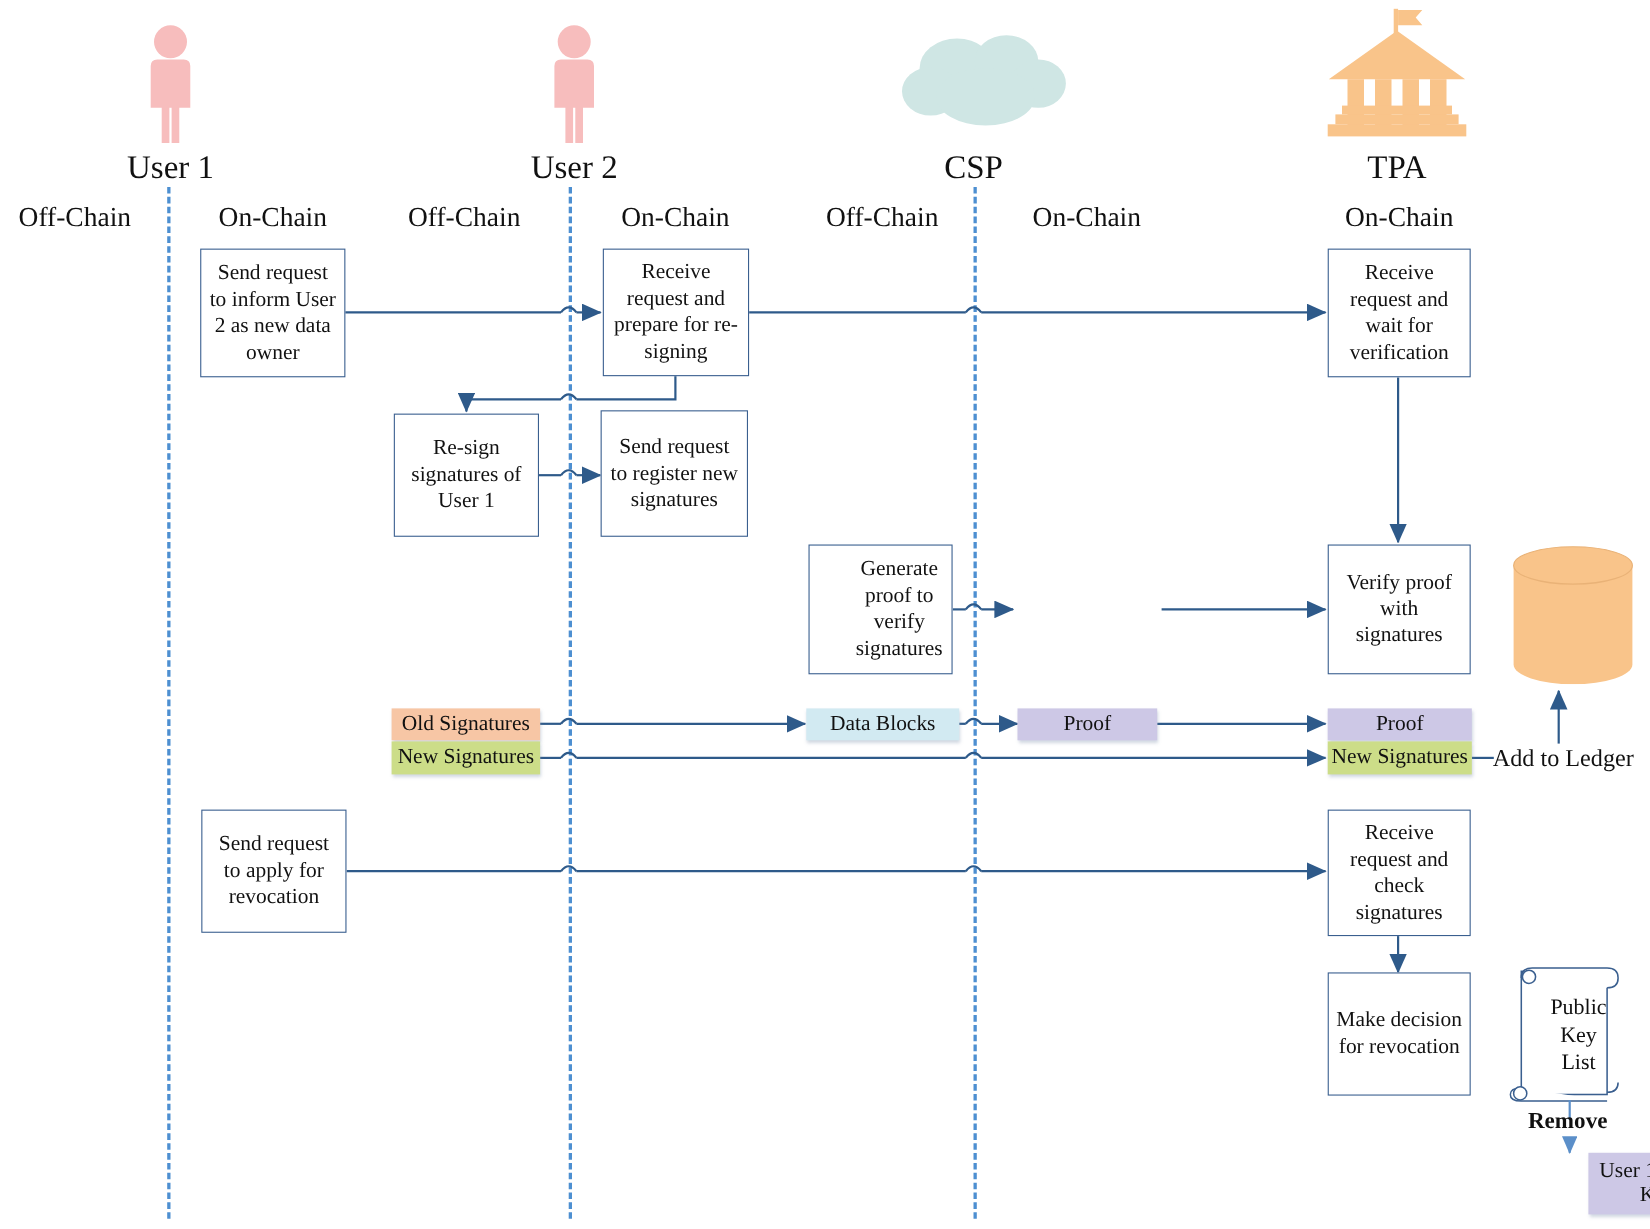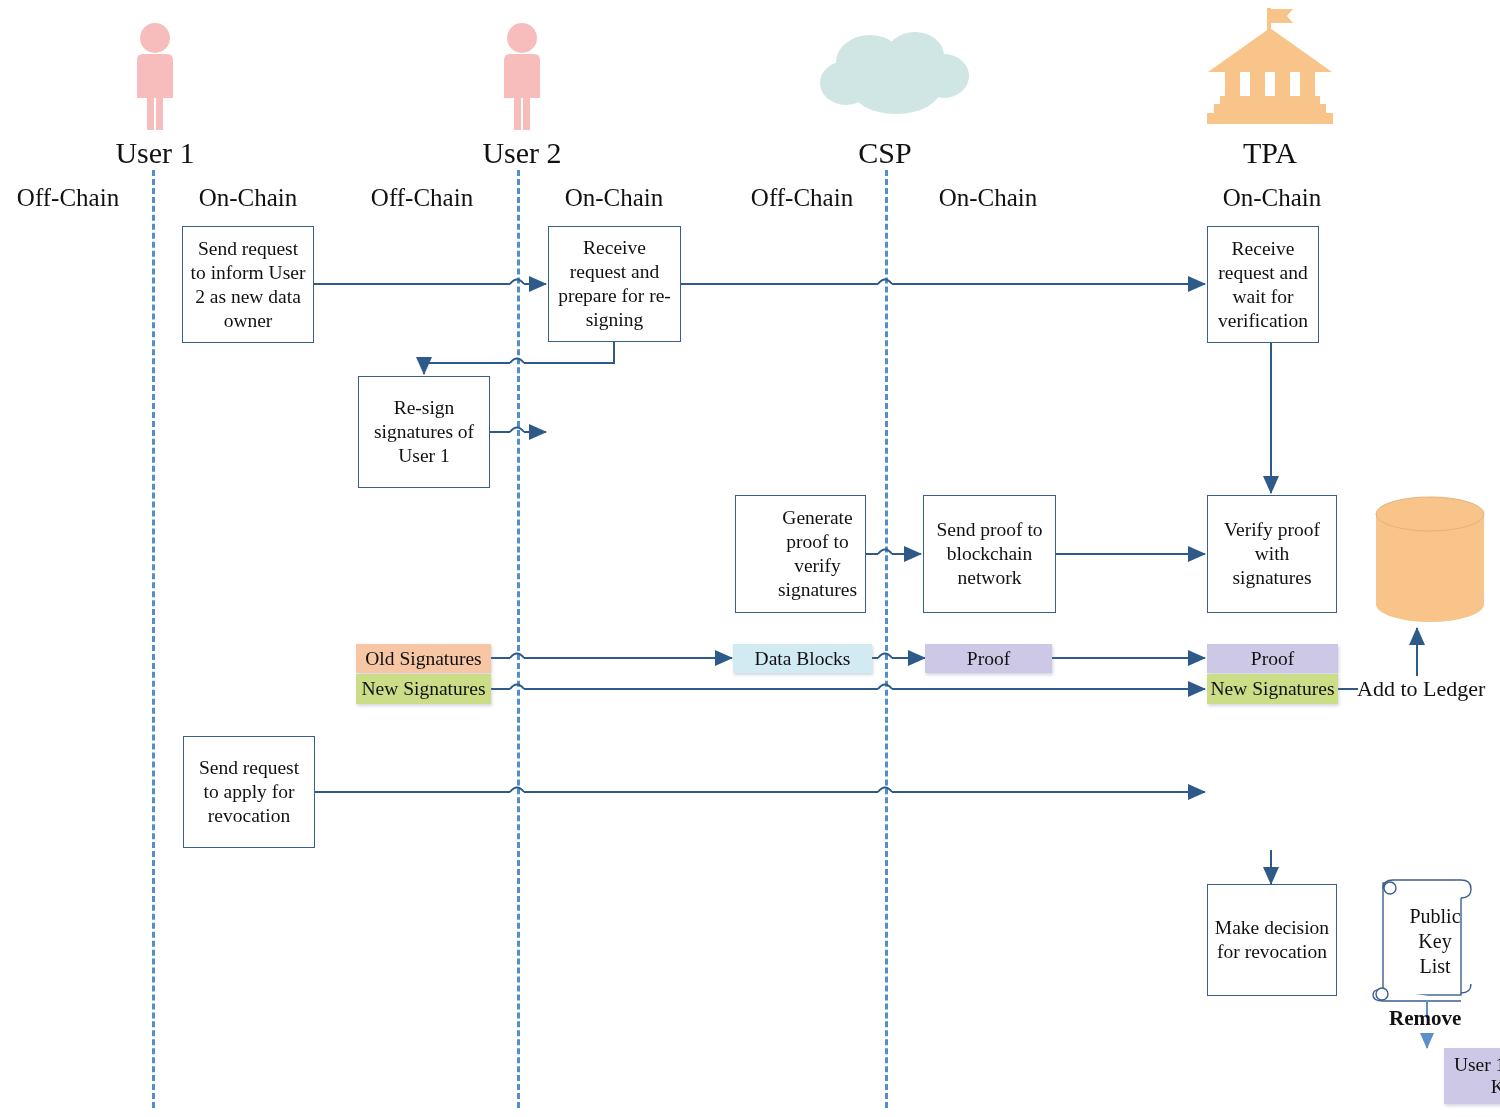--- a/index.html
+++ b/index.html
@@ -210,25 +210,26 @@
 
     <g stroke="#5b8fc9" stroke-width="2" fill="none">
       <path d="M1427,1000 L1427,1018"></path>
       <path d="M1427,1035 L1427,1048" marker-end="url(#ah-sm)"></path>
     </g>
   </svg>
 
   <div class="pbox" style="left:182px;top:226px;width:132px;height:117px;text-align:center;">Send request to inform User 2 as new data owner</div>
   <div class="pbox" style="left:548px;top:226px;width:133px;height:116px;">Receive request and prepare for re-signing</div>
   <div class="pbox" style="left:358px;top:376px;width:132px;height:112px;">Re-sign signatures of User 1</div>
-  <div class="pbox" style="left:1207px;top:226px;width:112px;height:117px;">Receive request and wait for verification</div>
+  <div class="pbox" style="left:546px;top:373px;width:134px;height:115px;">Send request to register new signatures</div>
+  <div class="pbox" style="left:1207px;top:226px;width:130px;height:117px;">Receive request and wait for verification</div>
   <div class="pbox" style="left:735px;top:495px;width:131px;height:118px;padding-left:40px;">Generate proof to verify signatures</div>
-  <div class="pbox" style="left:923px;top:495px;width:133px;height:118px;">Send proof to blockchain network</div>
   <div class="pbox" style="left:1207px;top:495px;width:130px;height:118px;">Verify proof with signatures</div>
   <div class="pbox" style="left:183px;top:736px;width:132px;height:112px;">Send request to apply for revocation</div>
+  <div class="pbox" style="left:1207px;top:736px;width:130px;height:115px;">Receive request and check signatures</div>
   <div class="pbox" style="left:1207px;top:884px;width:130px;height:112px;">Make decision for revocation</div>
 
   <div class="tag tag-orange" style="left:356px;top:644px;width:135px;height:29px;">Old Signatures</div>
   <div class="tag tag-green" style="left:356px;top:674px;width:135px;height:30px;">New Signatures</div>
   <div class="tag tag-blue" style="left:733px;top:644px;width:139px;height:29px;">Data Blocks</div>
   <div class="tag tag-purple" style="left:925px;top:644px;width:127px;height:29px;">Proof</div>
   <div class="tag tag-purple" style="left:1207px;top:644px;width:131px;height:29px;">Proof</div>
   <div class="tag tag-green" style="left:1207px;top:674px;width:131px;height:30px;">New Signatures</div>
   <div class="tag tag-purple" style="left:1444px;top:1048px;width:126px;height:56px;">
     <span>User 1 Public Key</span>

